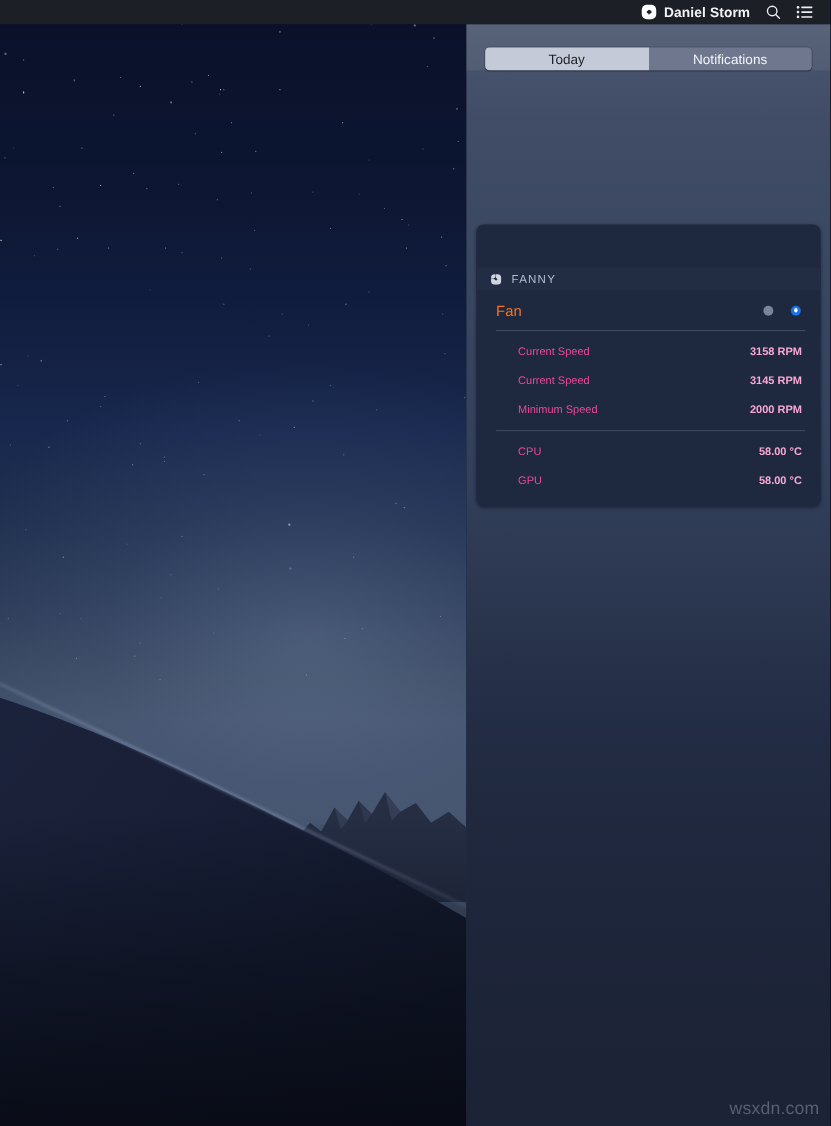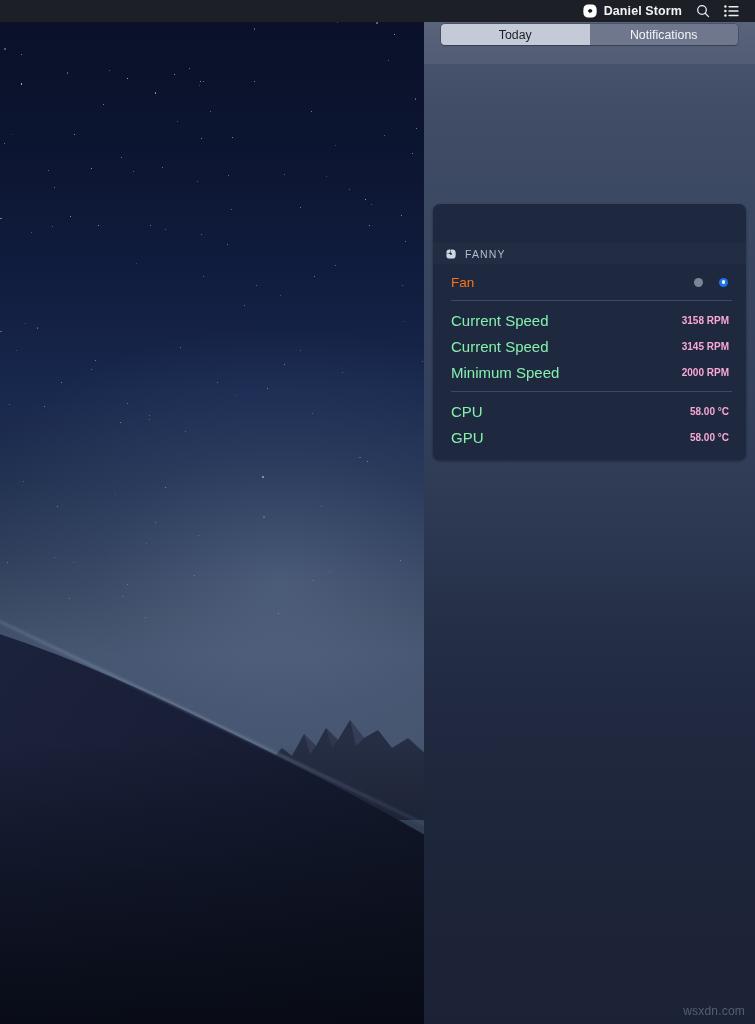--- a/index.html
+++ b/index.html
@@ -104,21 +104,21 @@
         rgba(35,45,69,.96) 64%,
         rgba(32,41,63,.97) 72%,
         rgba(30,38,59,.97) 82%,
         rgba(29,36,56,.97) 92%,
         rgba(28,35,54,.97) 100%);
     z-index:20;
   }
   #nc-head {
     height:42px; width:100%;
     background:rgba(92,102,124,.55);
-    display:flex; align-items:flex-start; justify-content:center;
+    display:flex; align-items:flex-end; justify-content:center;
     padding-top:2px;
   }
   
   #segmented {
     display:flex; width:297px; height:21px;
     border-radius:4px; overflow:hidden;
     box-shadow:0 0 0 .5px rgba(20,24,36,.45), 0 1px 1px rgba(10,14,24,.22);
   }
   .seg {
     flex:1; display:flex; align-items:center; justify-content:center;
@@ -168,28 +168,28 @@
   .dot.active::after{
     content:""; width:3.4px; height:3.4px; border-radius:50%; background:#fff;
   }
 
   .sep { height:1px; margin:0 14px 0 18px; background:rgba(150,165,195,.26); }
   .group { padding:6px 0 6px 0; }
   .row {
     display:flex; align-items:center; justify-content:space-between;
     padding:0 17px 0 18px; height:26px;
   }
-  .row-label { color:#86efac; font-size:15px; }
+  .row-label { color:#ec4899; font-size:10px;margin-left:20px; }
   .row-value { color:#f9a8d4; font-size:10px; font-weight:700; }
   #group-temps { padding-bottom:10px; }
 
   
   #watermark {
     position:absolute; right:10px; bottom:6px;
-    color:#565f75; font-size:12px; letter-spacing:.2px;
+    color:#565f75; font-size:16px; letter-spacing:.2px;
     z-index:40;
   }
 </style>
 </head>
 <body>
 
 <div id="screen">
 
   <div id="desktop">
     <div id="sky-glow"></div>

